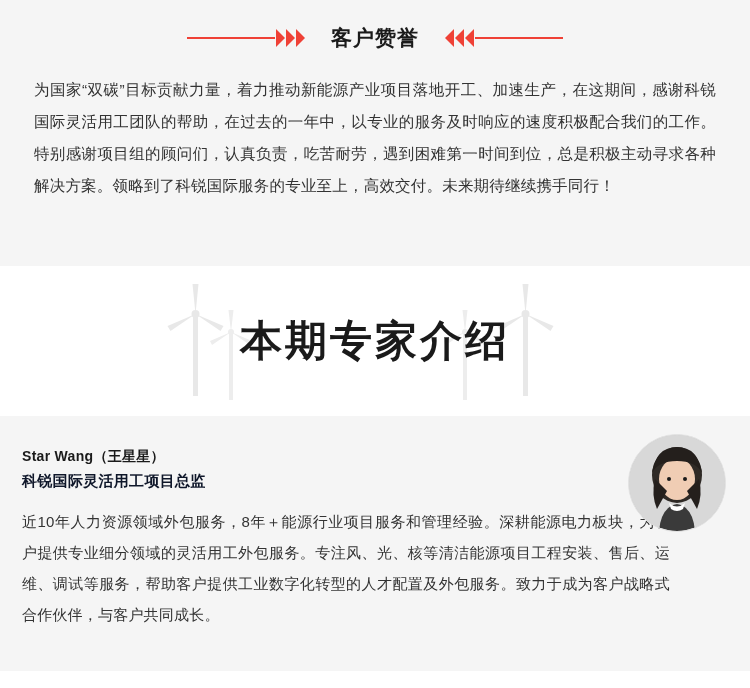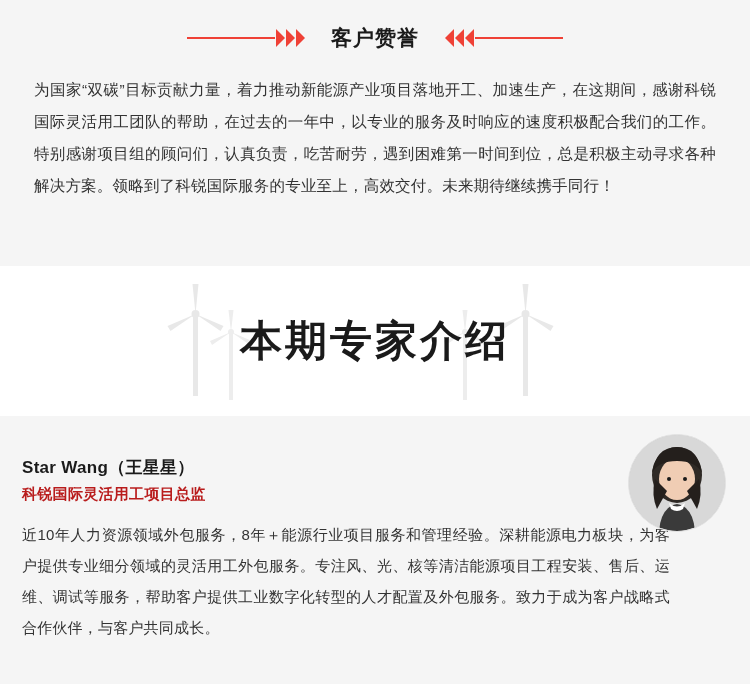--- a/index.html
+++ b/index.html
@@ -129,31 +129,31 @@
   
   .expert-card {
     background: #f5f5f5;
     position: relative;
     padding: 24px 34px 26px 22px;
     min-height: 208px;
     box-sizing: border-box;
   }
 
   .expert-name {
-    font-size: 17px;
+    font-size: 14px;
     font-weight: bold;
     color: #1a1a1a;
-    margin: 16px 0 6px 0;
+    margin: 8px 0 6px 0;
     letter-spacing: 0.3px;
   }
 
   .expert-role {
     font-size: 15px;
     font-weight: bold;
-    color: #b91c1c;
+    color: #0f172a;
     margin: 0 0 12px 0;
     letter-spacing: 0.3px;
   }
 
   .expert-bio {
     font-size: 15px;
     line-height: 31px;
     color: #333333;
     text-align: justify;
     max-width: 648px;

